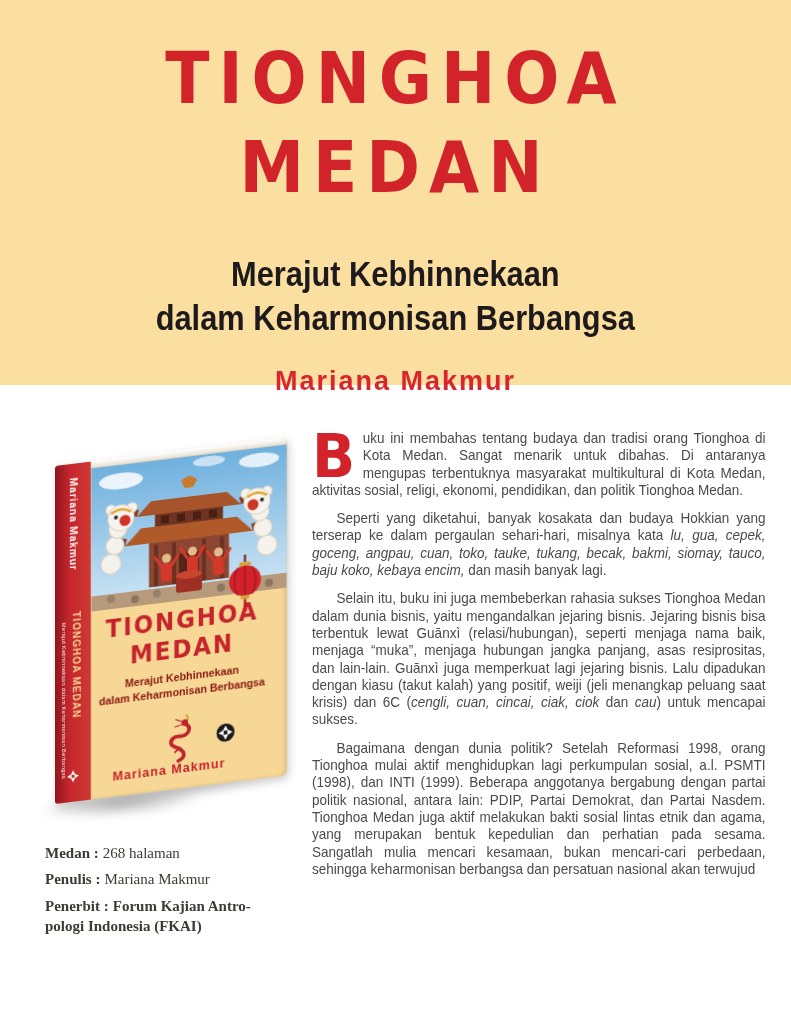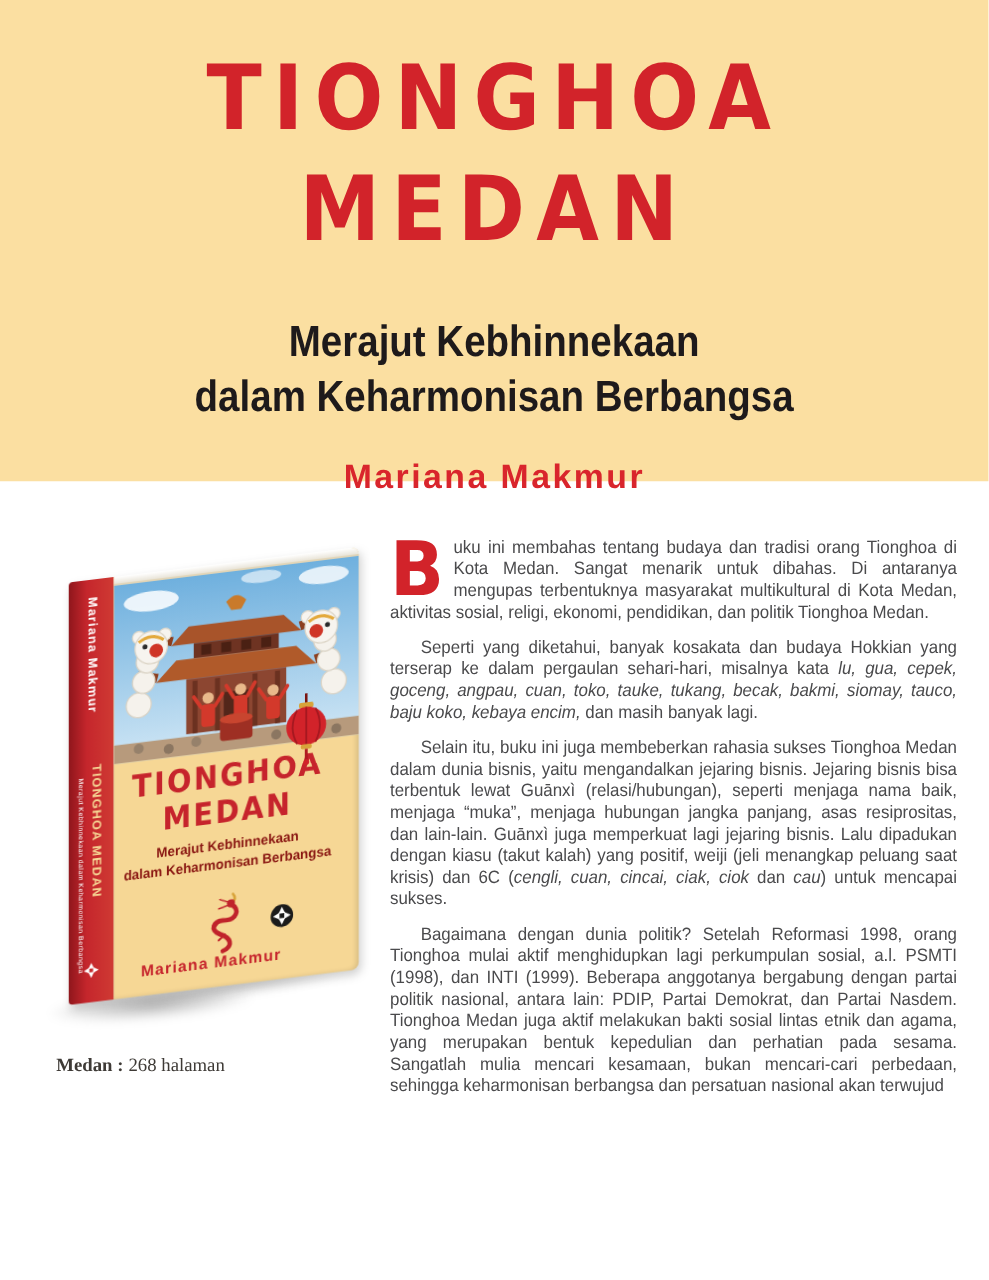--- a/index.html
+++ b/index.html
@@ -280,20 +280,27 @@
       </div>
 
       <div class="cover-author">Mariana Makmur</div>
     </div>
   </div>
 
   <div class="specs">
     <div class="spec spec-plain">
       <span class="spec-label">Medan :</span><span class="spec-value-normal">268 halaman</span>
     </div>
+    <div class="spec spec-gap">
+      <span class="spec-label">Penulis :</span><span class="spec-value-normal">Mariana Makmur</span>
+    </div>
+    <div class="spec spec-gap">
+      <span class="spec-label">Penerbit :</span><span class="spec-value-bold">Forum Kajian Antro-</span><br>
+      <span class="spec-value-bold">pologi Indonesia (FKAI)</span>
+    </div>
   </div>
 
   <article class="article">
     <p>
       <span class="dropcap">B</span><span>uku ini membahas tentang budaya dan tradisi orang Tionghoa di Kota Medan. Sangat menarik untuk dibahas. Di antaranya mengupas terbentuknya masyarakat multikultural di Kota Medan, aktivitas sosial, religi, ekonomi, pendidikan, dan politik Tionghoa Medan.</span>
     </p>
     <p class="indent">
       <span>Seperti yang diketahui, banyak kosakata dan budaya Hokkian yang terserap ke dalam pergaulan sehari-hari, misalnya kata </span><span class="it">lu, gua, cepek, goceng, angpau, cuan, toko, tauke, tukang, becak, bakmi, siomay, tauco, baju koko, kebaya encim,</span><span> dan masih banyak lagi.</span>
     </p>
     <p class="indent">

